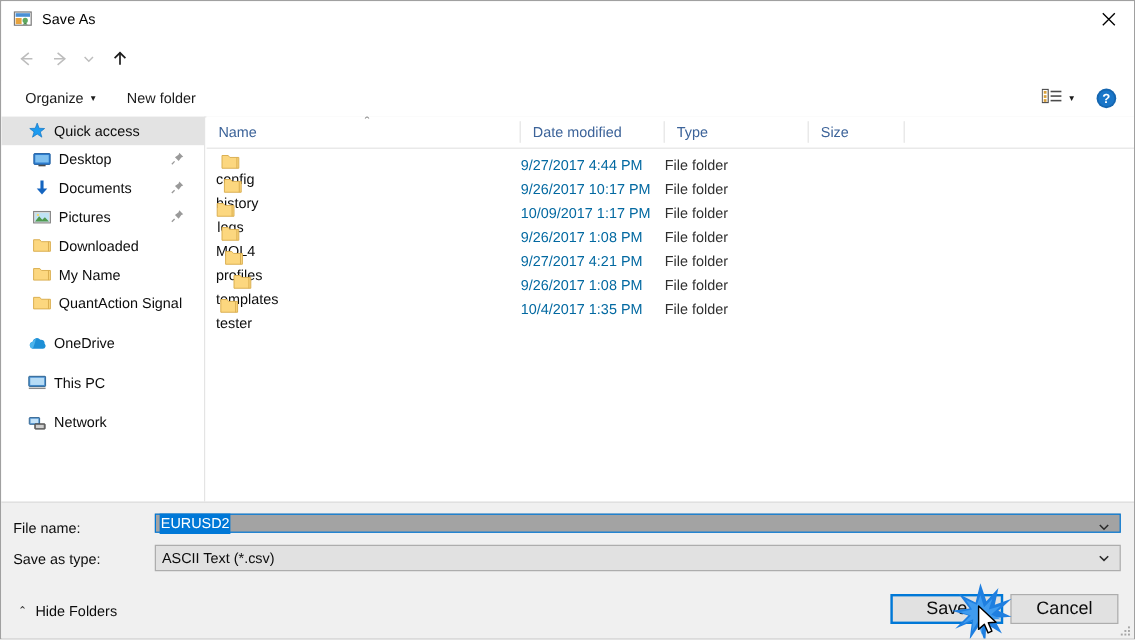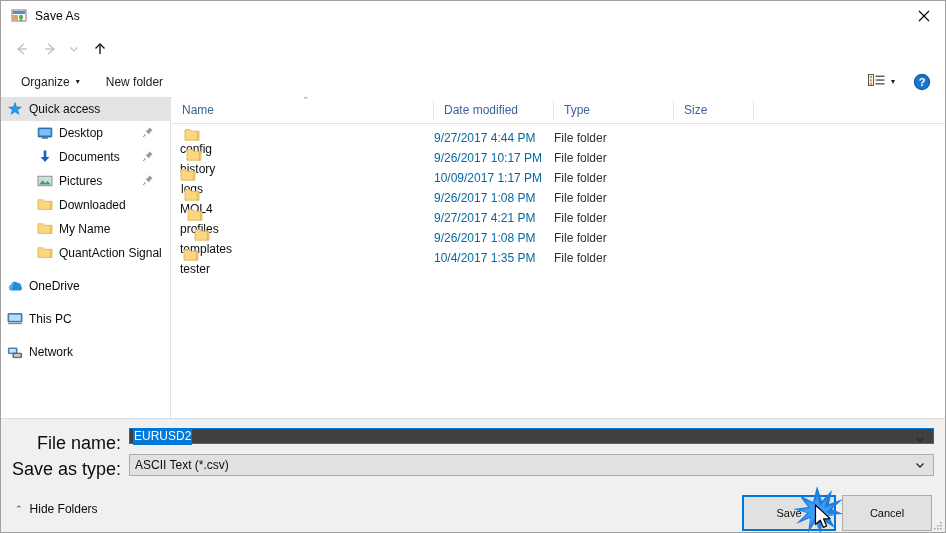--- a/index.html
+++ b/index.html
@@ -215,22 +215,22 @@
     position: relative;
     white-space: nowrap;
   }
   .side-item.selected { background: #e3e3e3; }
   .side-ico {
     width: 16px; height: 16px;
     margin-right: 6px;
     flex: none;
     display: flex; align-items: center; justify-content: center;
   }
-  .side-L1 { padding-left: 36px; }
-  .side-root { padding-left: 6px; }
+  .side-L1 { padding-left: 26px; }
+  .side-root { padding-left: 22px; }
   .pin {
     position: absolute;
     right: 16px; top: 5px;
     width: 12px; height: 12px;
   }
   .side-gap { height: 9px; }
 
   .filelist {
     position: absolute;
     left: 171px; top: 96px;
@@ -306,32 +306,32 @@
   .formarea {
     position: absolute;
     left: 0; top: 417px;
     width: 946px; height: 62px;
     background: #f0f0f0;
     border-top: 1px solid #dcdcdc;
   }
   .form-label {
     position: absolute;
     width: 110px;
-    text-align: right;
-    font-size: 18px;
+    text-align: left;
+    font-size: 12px;
     color: #0c0c0c;
   }
   .lbl-filename { left: 10px; top: 14px; }
   .lbl-savetype { left: 10px; top: 40px; }
 
   .fname-field {
     position: absolute;
     left: 128px; top: 9px;
     width: 805px; height: 16px;
-    background: #404040;
+    background: #a3a3a3;
     border: 1px solid #0078d7;
     box-sizing: border-box;
     display: flex;
     align-items: center;
   }
   .fname-value {
     margin-left: 3px;
     font-size: 12px;
     color: #ffffff;
     background: #0078d7;
@@ -383,22 +383,22 @@
     color: #0c0c0c;
   }
   .hf-caret {
     font-size: 9px;
     color: #3a3a3a;
     margin-right: 7px;
     line-height: 1;
   }
   .btn {
     position: absolute;
-    height: 36px;
-    font-size: 11px;
+    height: 25px;
+    font-size: 15px;
     color: #0c0c0c;
     display: flex;
     align-items: center;
     justify-content: center;
     box-sizing: border-box;
     background: #e1e1e1;
     border: 1px solid #adadad;
   }
   .btn-save {
     left: 741px; top: 494px;

